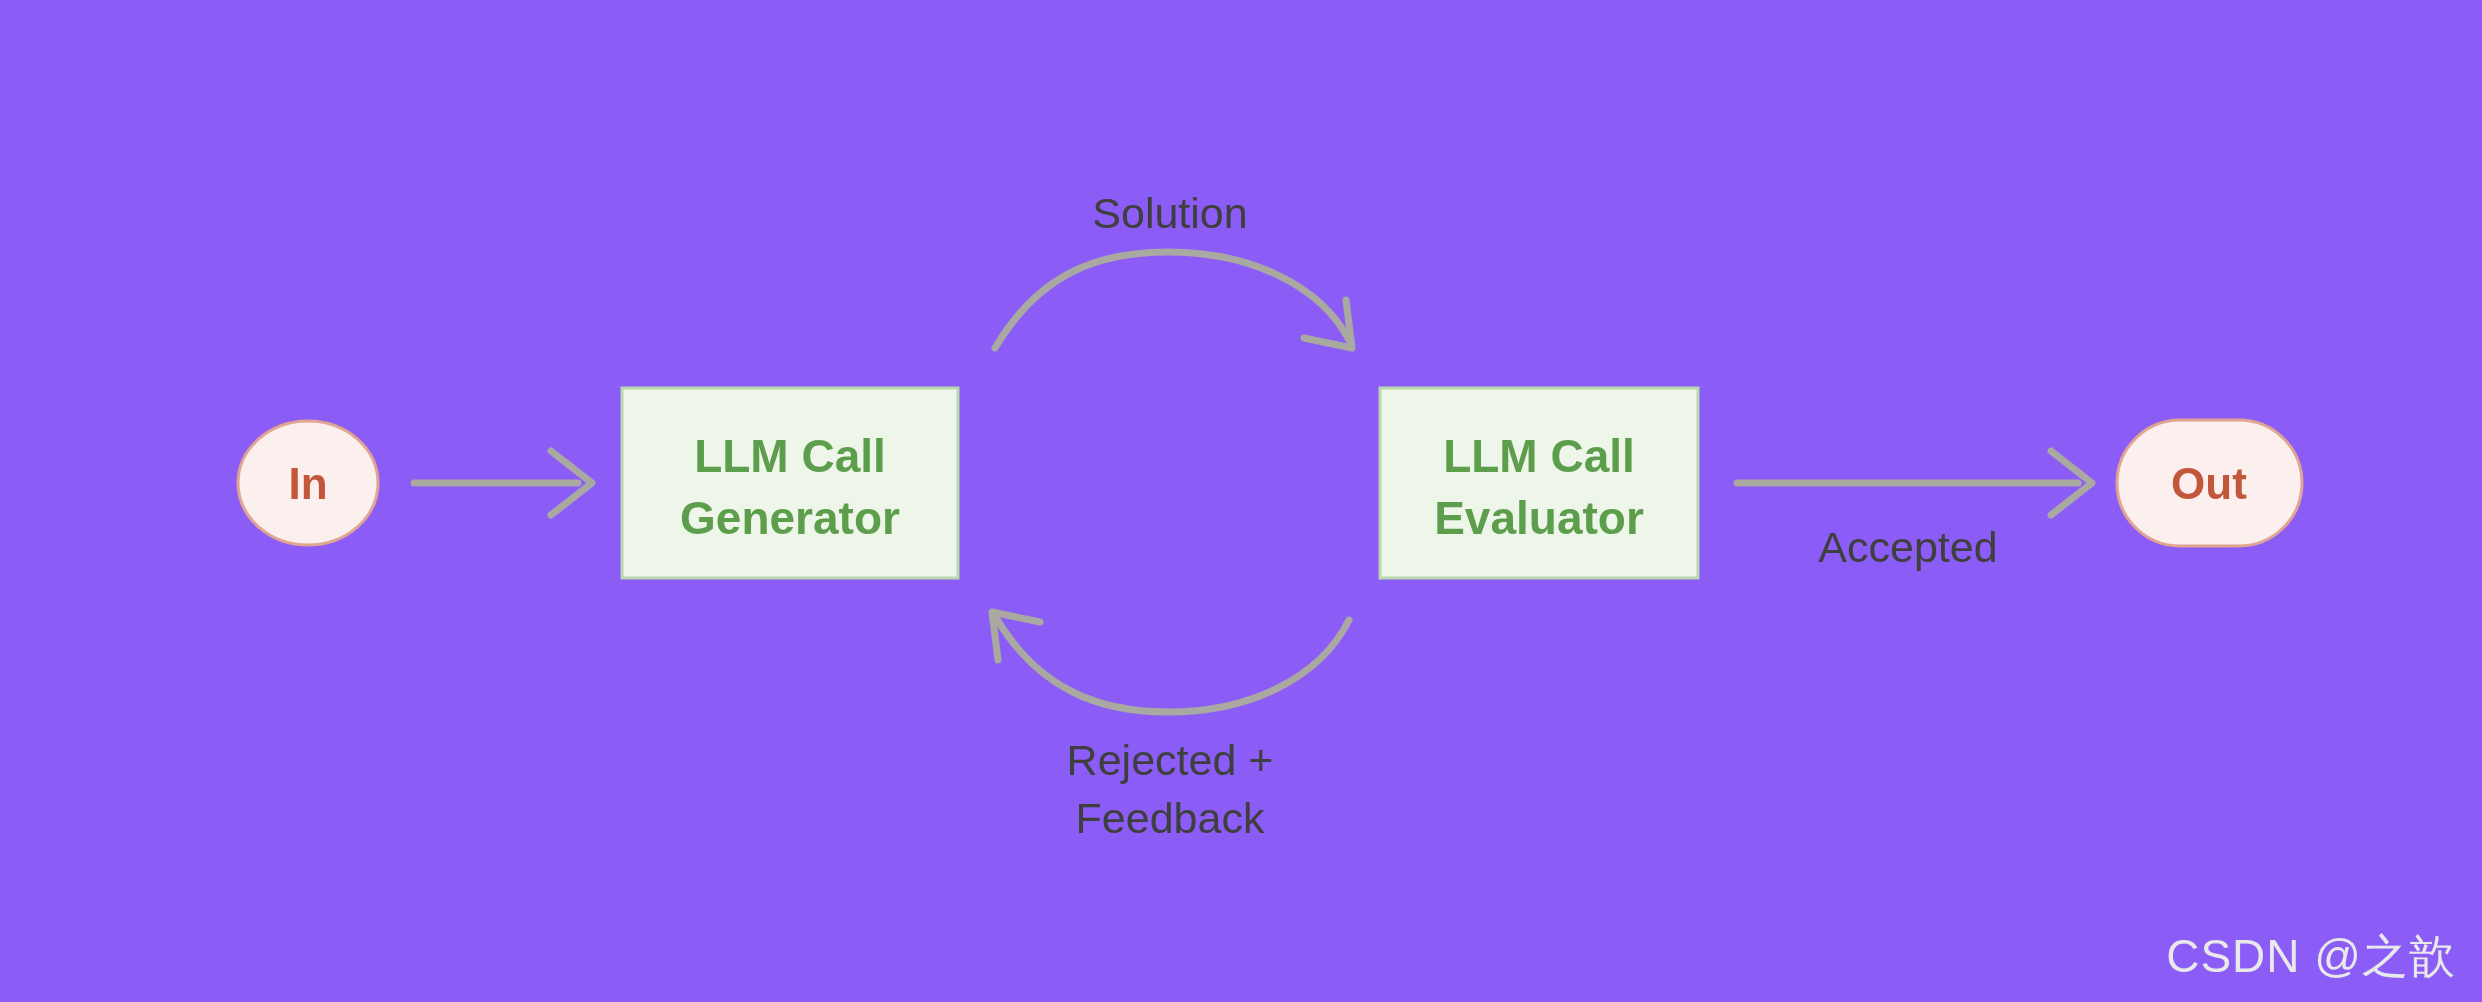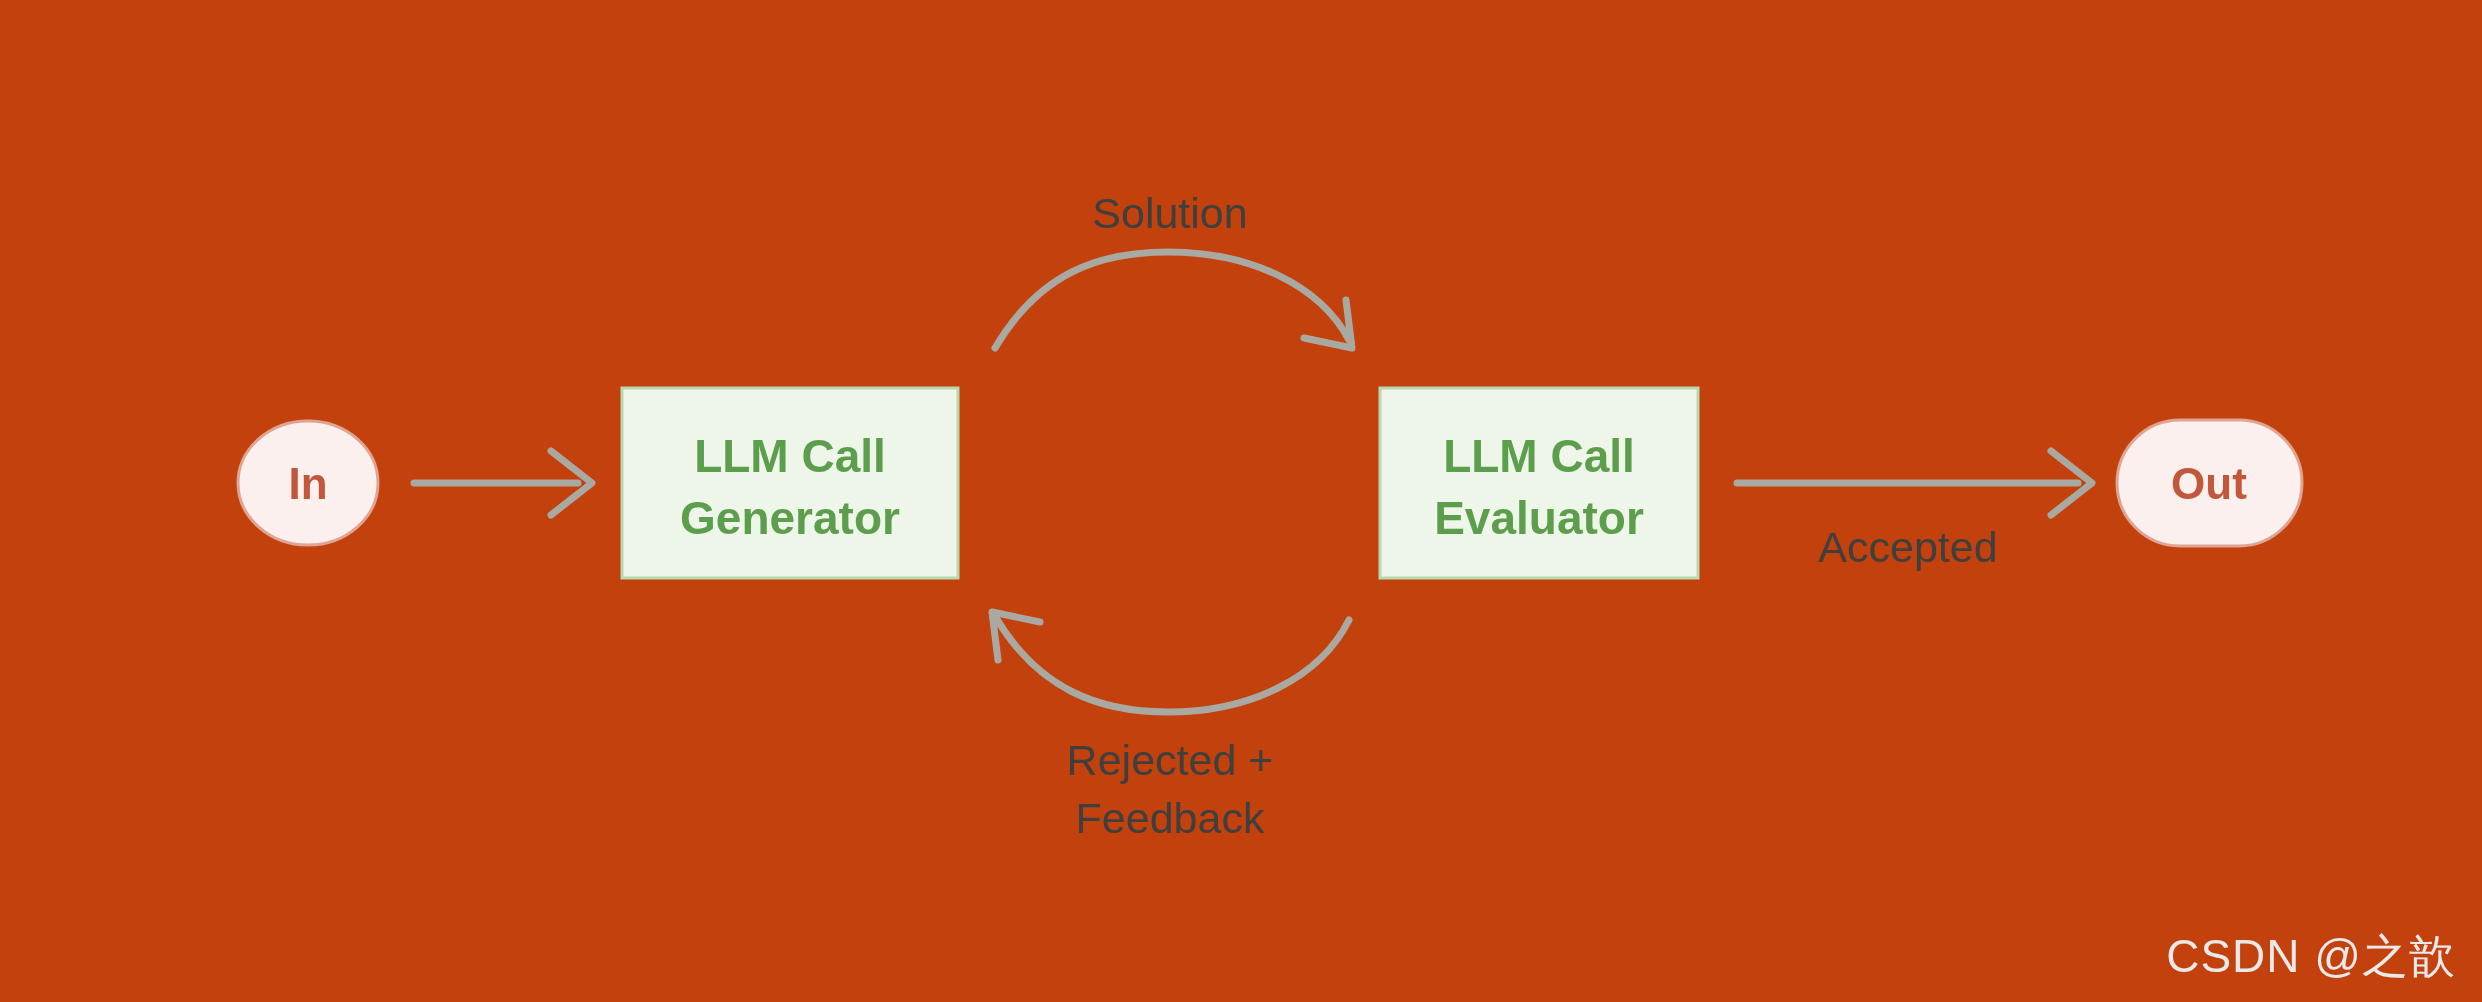--- a/index.html
+++ b/index.html
@@ -7,21 +7,21 @@
     padding: 0;
     background: #ffffff;
   }
   body {
     font-family: "Liberation Sans", sans-serif;
   }
   #canvas {
     position: relative;
     width: 2482px;
     height: 1002px;
-    background: #c2410c;
+    background: #8b5cf6;
     overflow: hidden;
   }
   #diagram-svg {
     position: absolute;
     left: 0;
     top: 0;
     width: 2482px;
     height: 1002px;
     display: block;
   }

